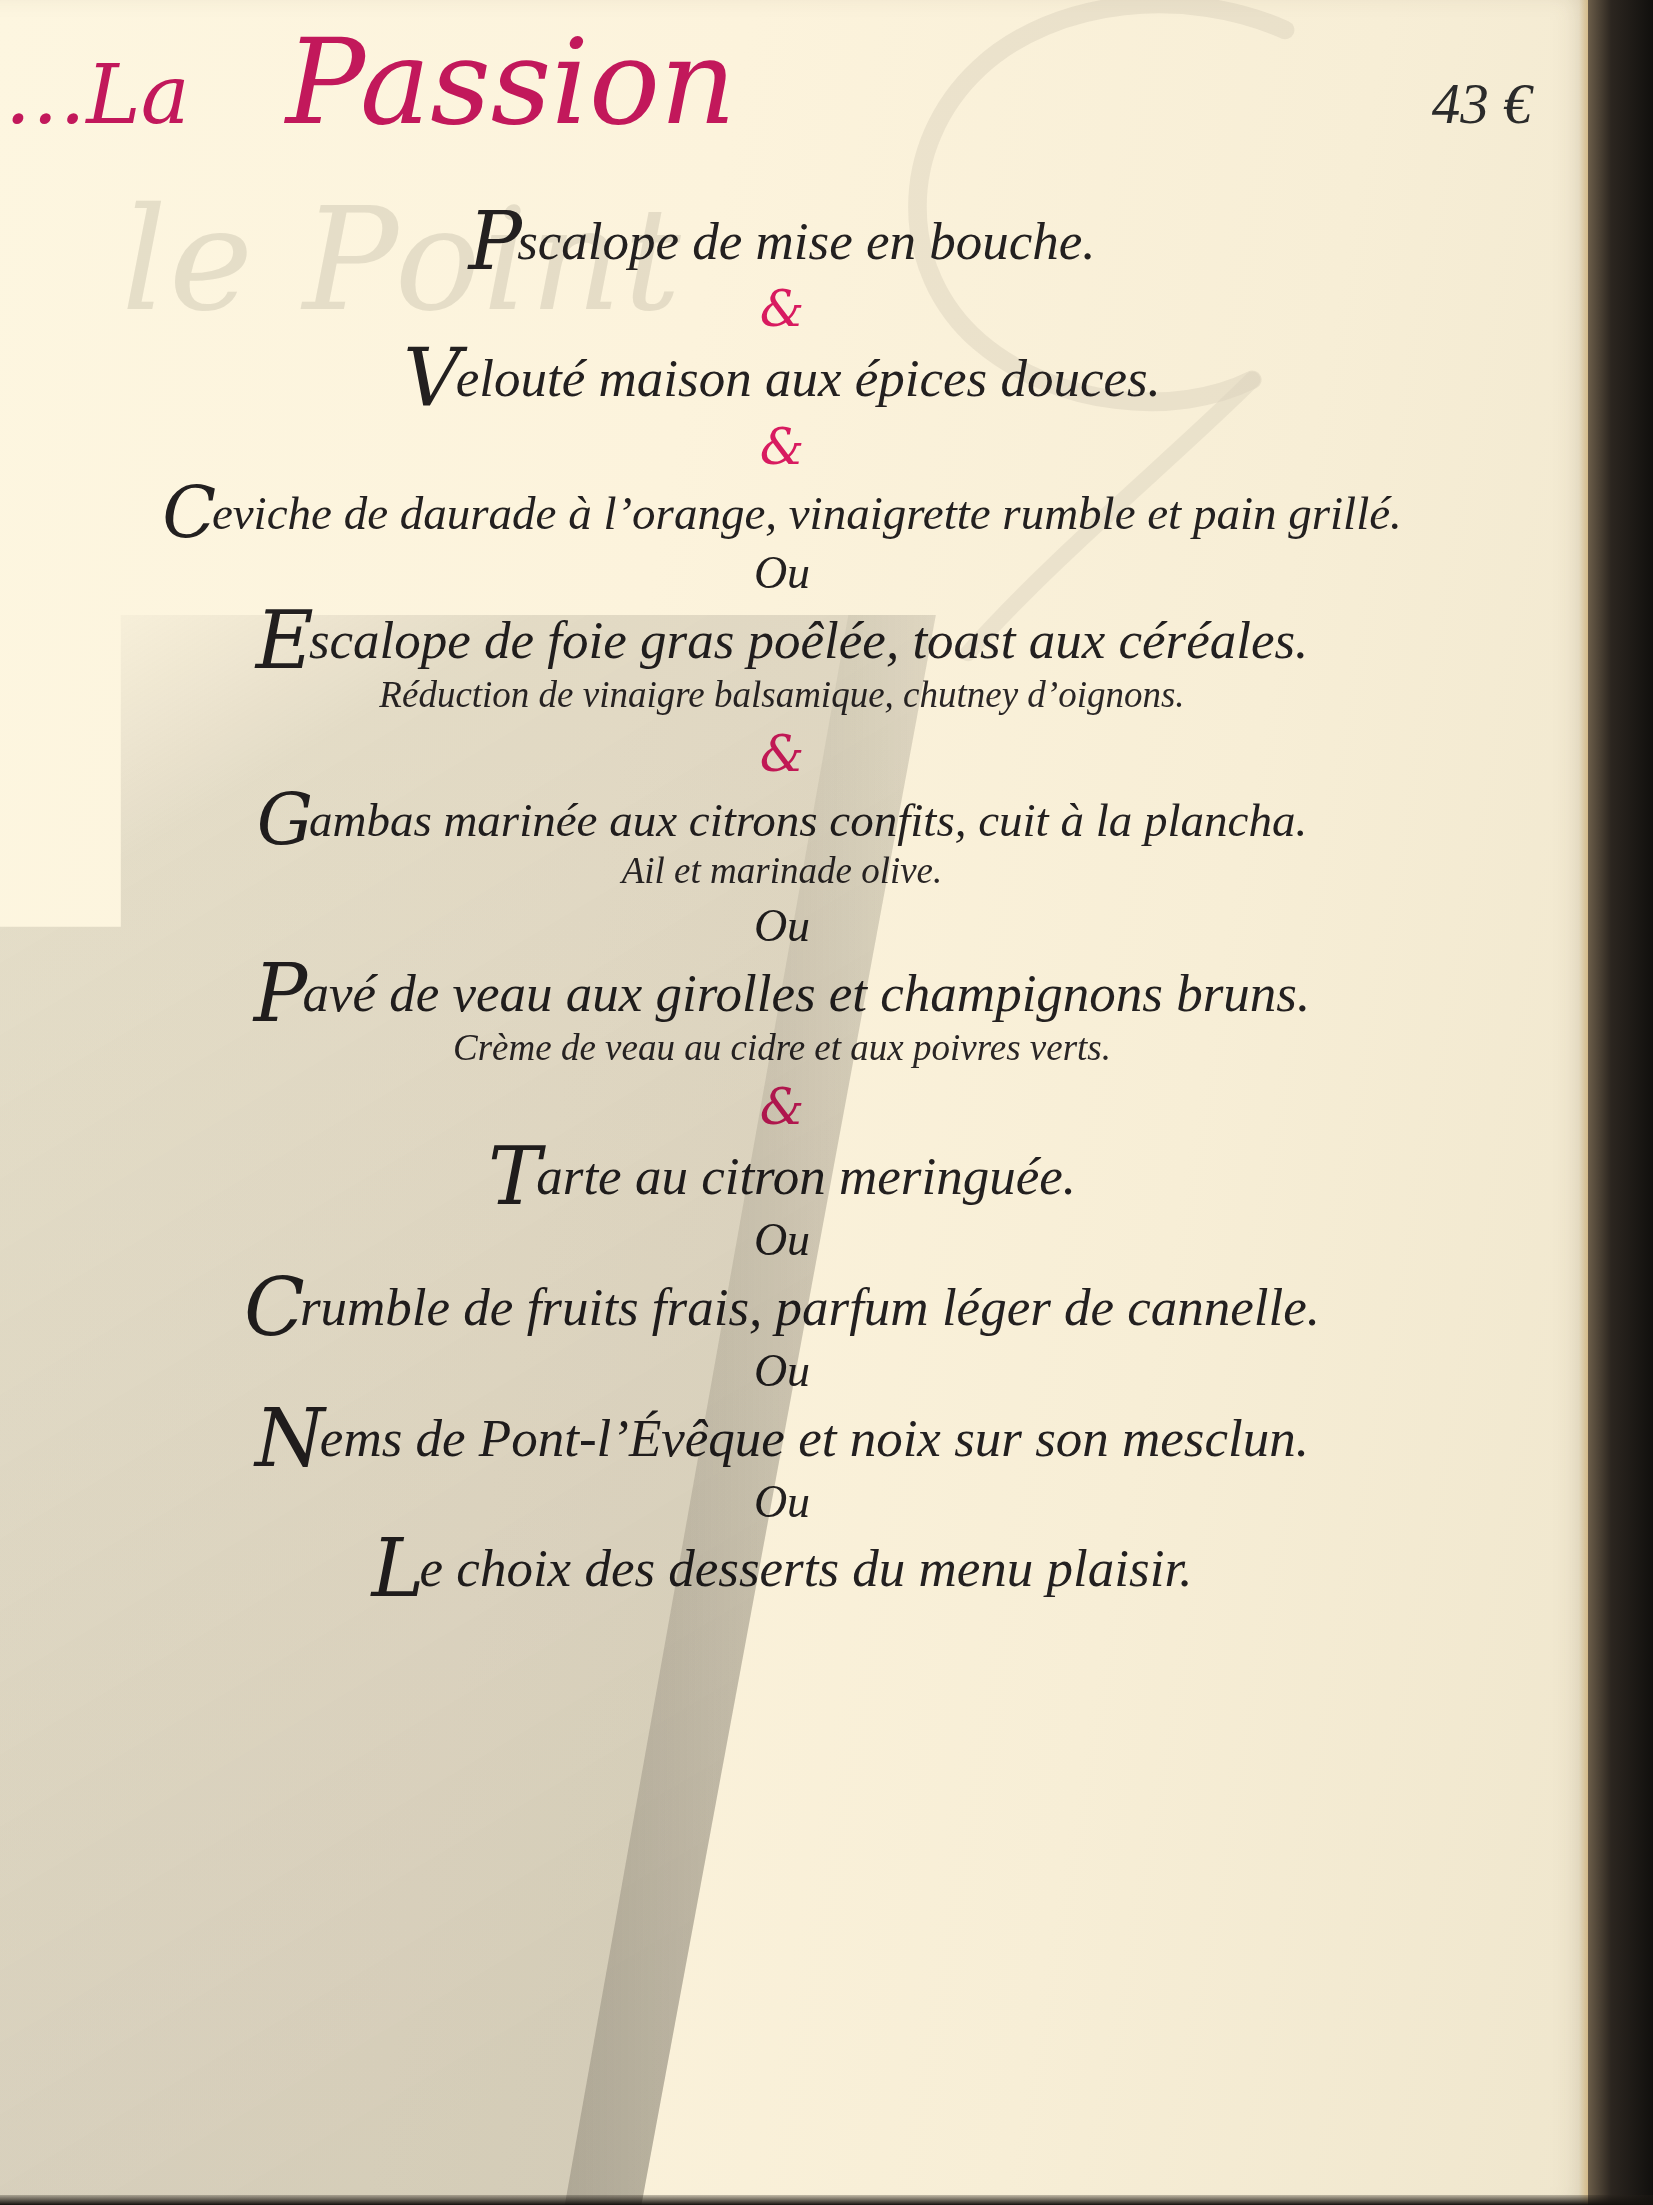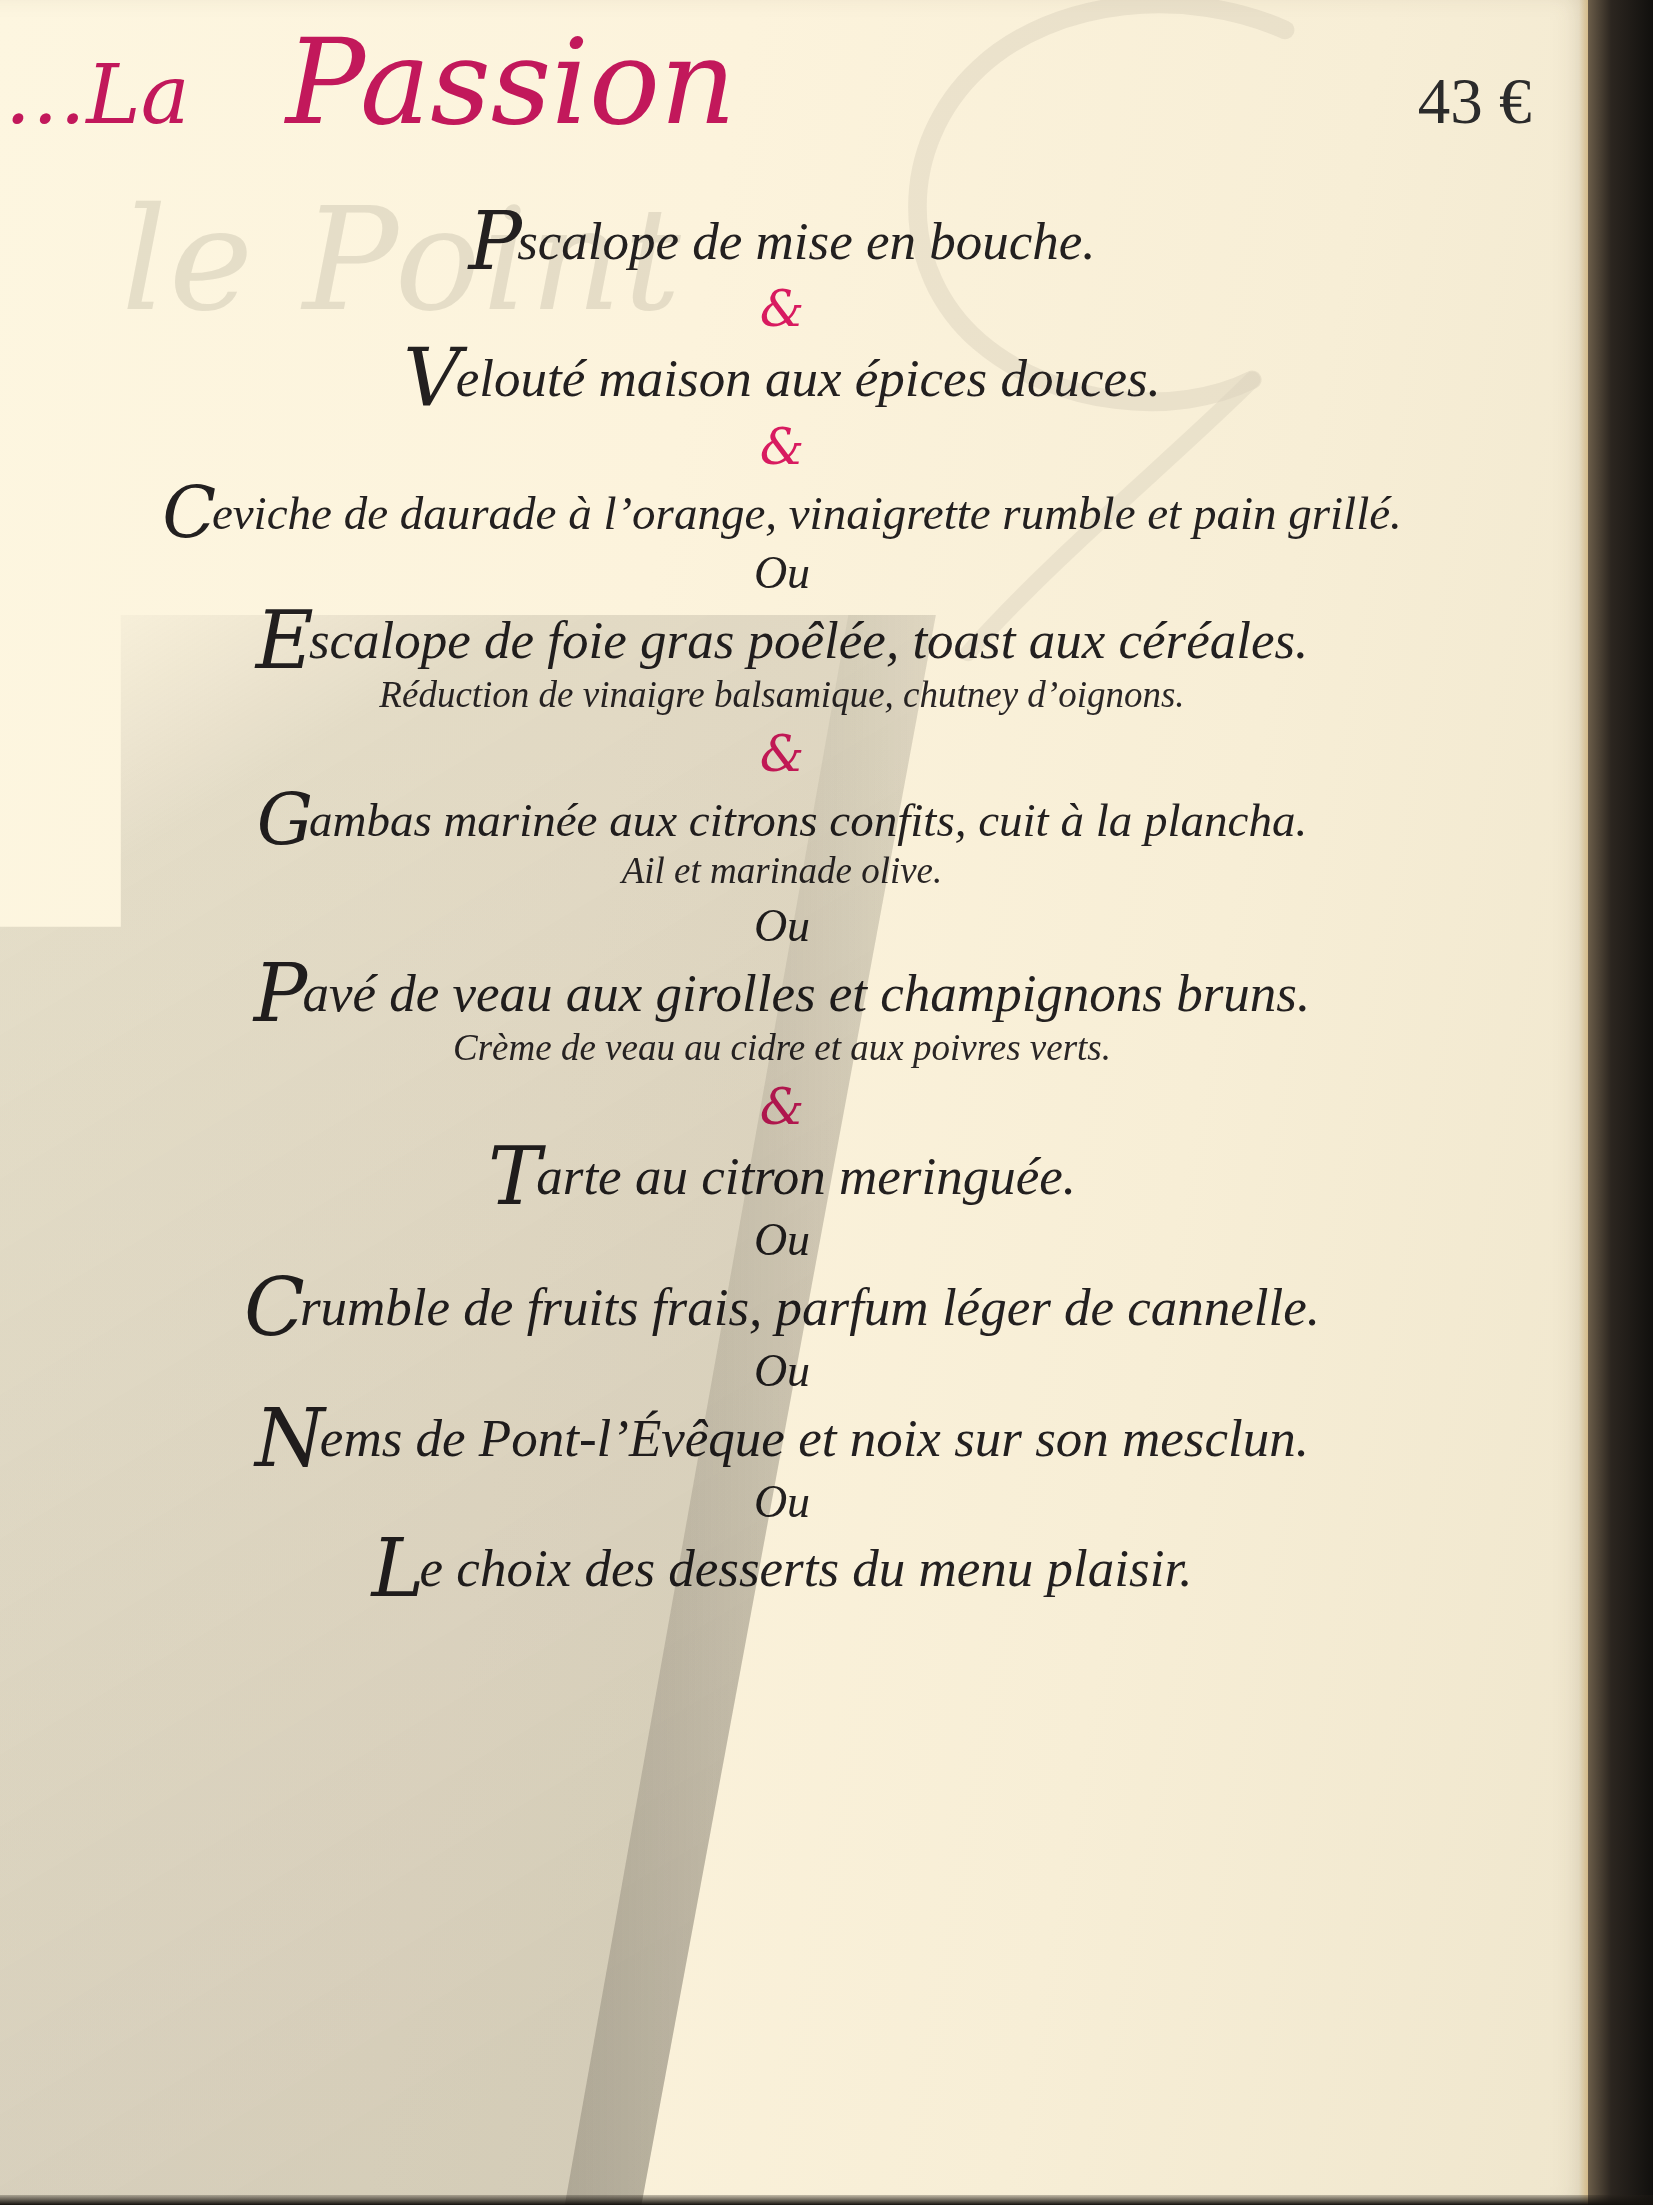--- a/index.html
+++ b/index.html
@@ -122,21 +122,22 @@
     padding-left: 9.8px;
     white-space: nowrap;
   }
   .menu-title .drop {
     font-size: 118px;
     line-height: 0.8;
     margin-left: 44px;
   }
   .menu-price {
     font-family: "Liberation Serif", serif;
-    font-size: 65px;
+    font-style: italic;
+    font-size: 57px;
     color: #2b2b2b;
     padding-right: 11px;
   }
 
   .lines {
     position: absolute;
     left: 0;
     top: 202px;
     width: 1575px;
     text-align: center;

